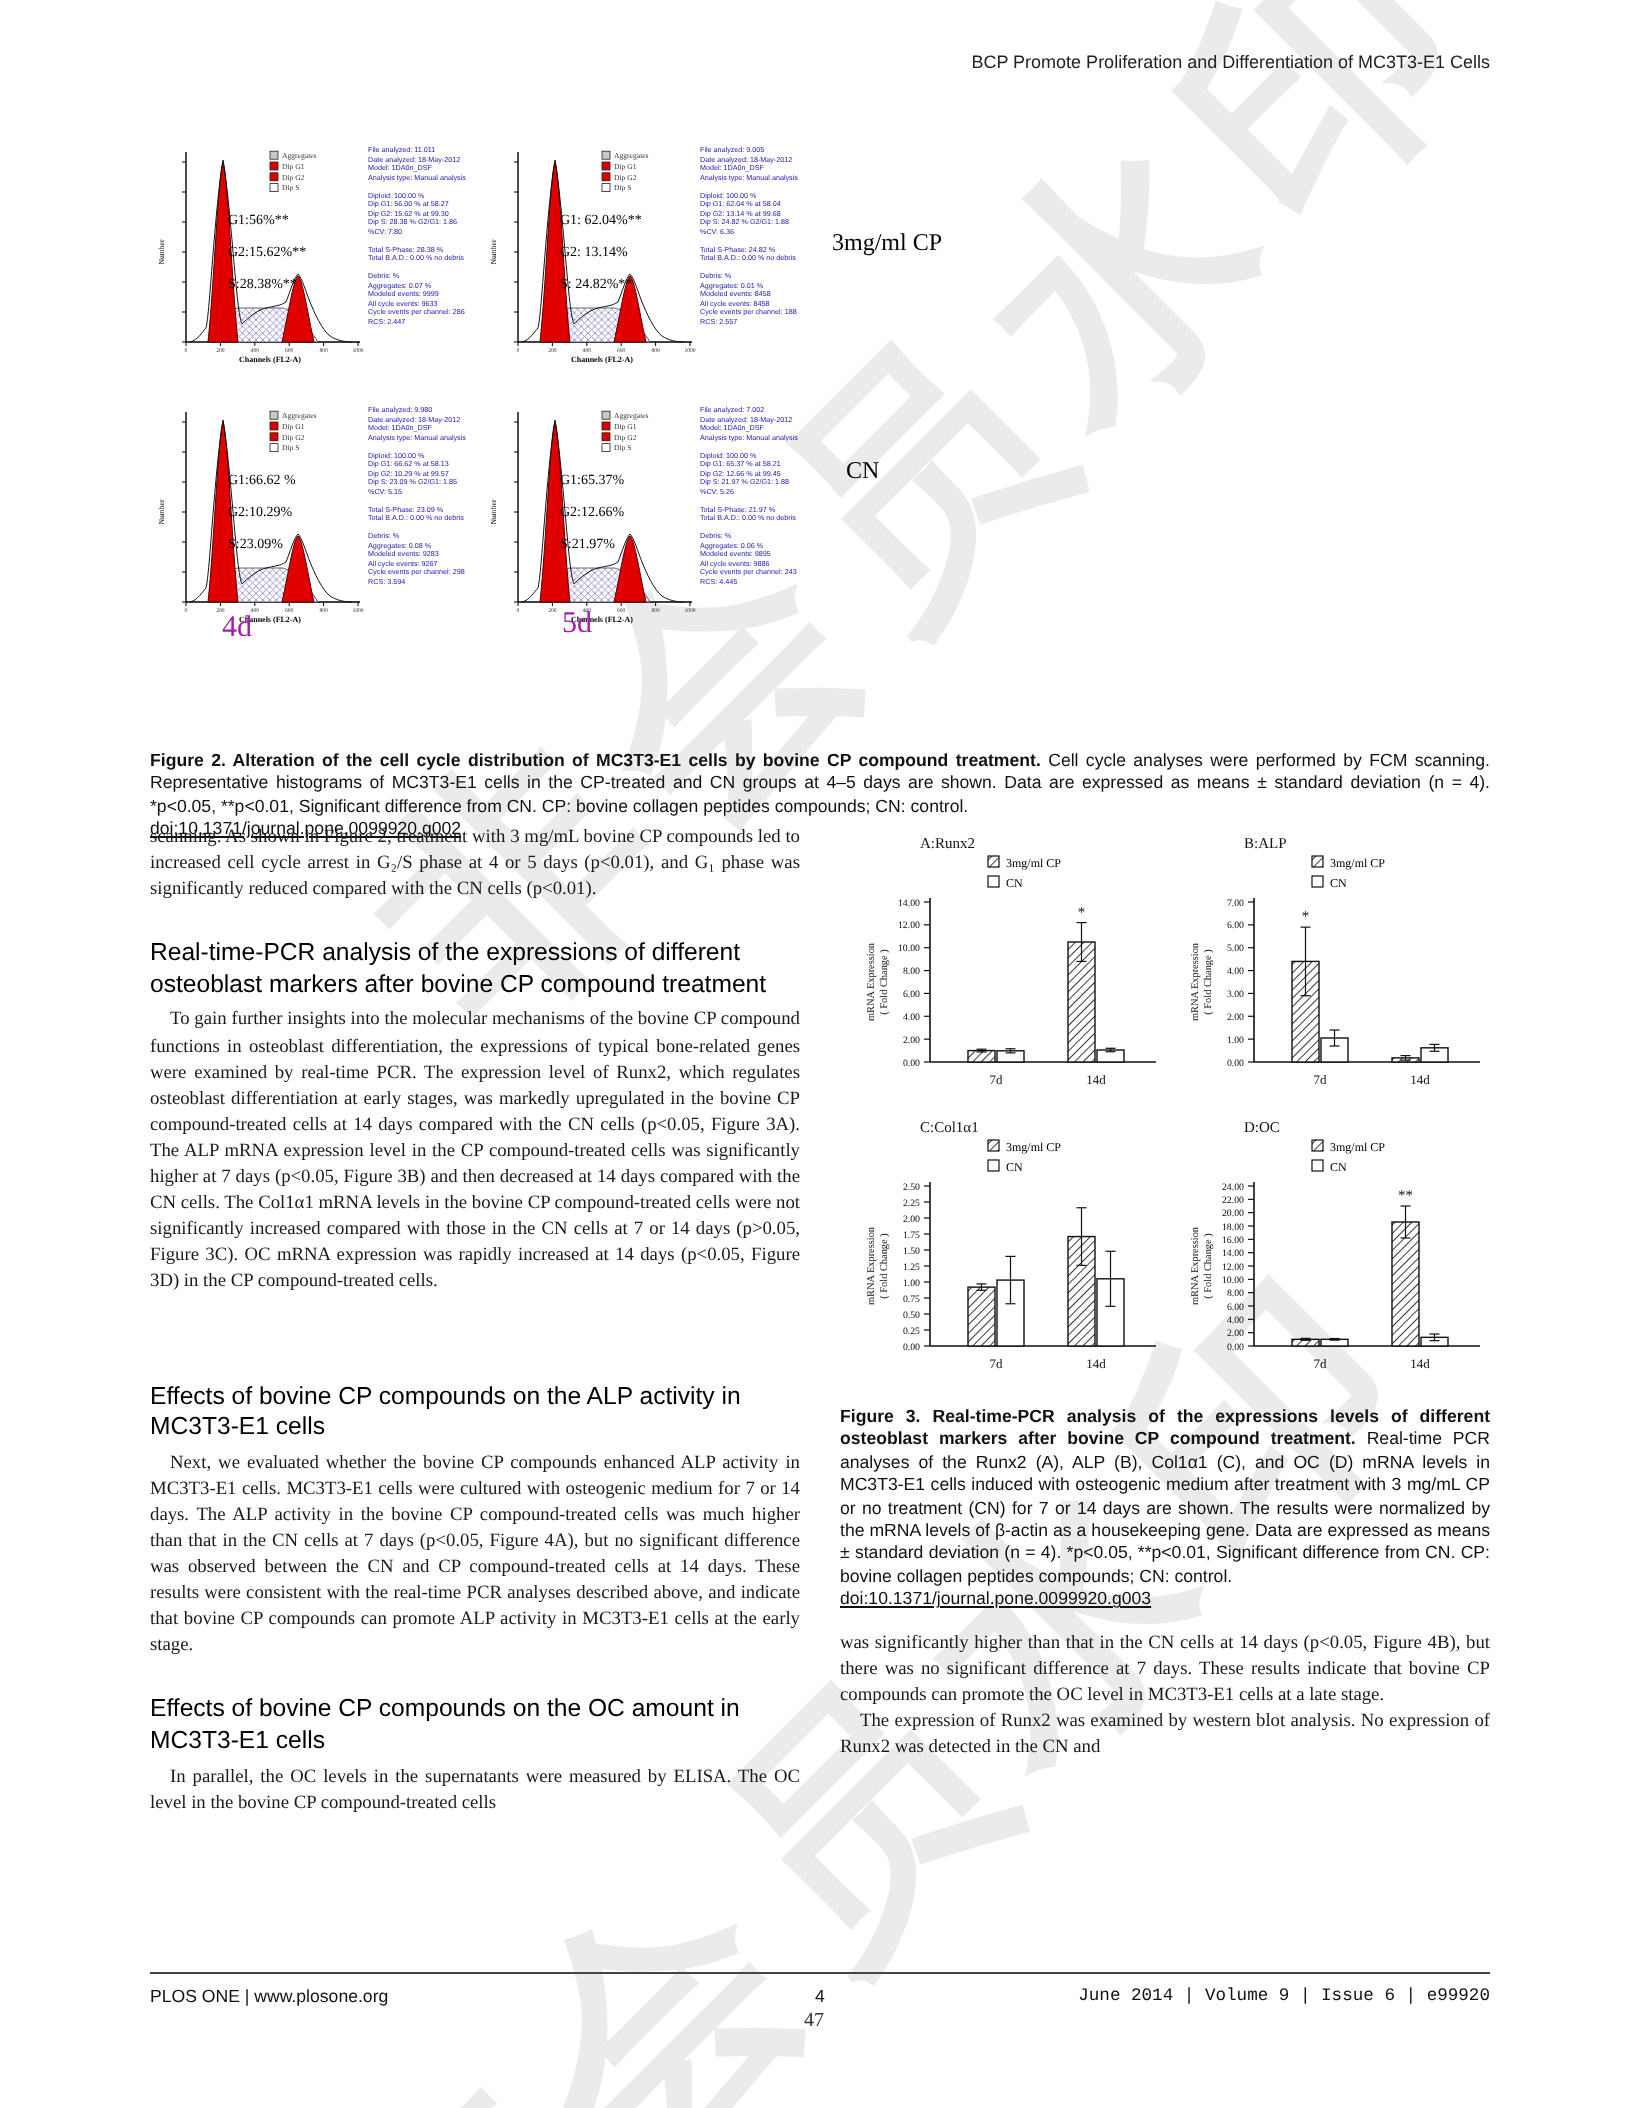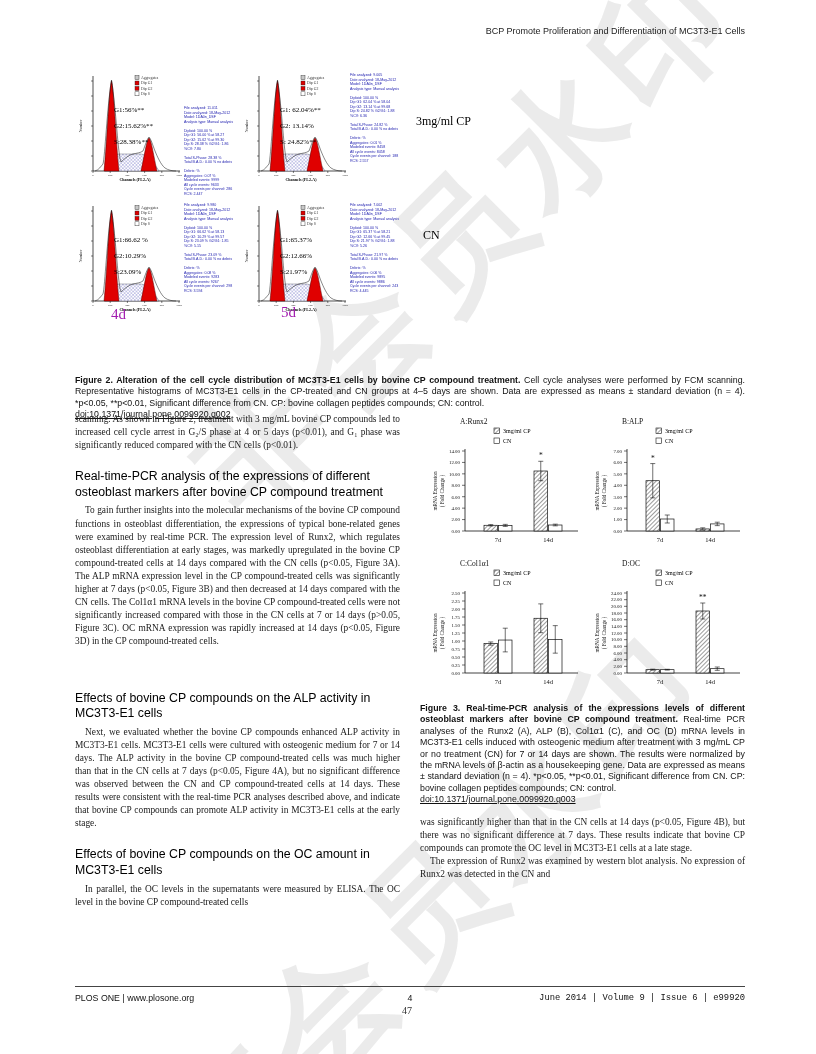--- a/index.html
+++ b/index.html
@@ -11,21 +11,21 @@
              font-family:"DejaVu Sans","Liberation Sans",sans-serif;}
   .wm1{left:110px;top:150px;}
   .wm2{left:80px;top:820px;}
 
   .running-head{position:absolute;top:26px;right:71px;font-family:"Liberation Sans","DejaVu Sans",sans-serif;
                 font-size:9px;color:#222;z-index:2;}
 
   
   .figure2{position:absolute;left:75px;top:60px;width:670px;height:348px;z-index:2;}
   .fcm-panel{position:absolute;display:flex;width:166px;height:128px;}
-  .fcm-p0{left:2px;top:8px;align-items:flex-end;} .fcm-p1{left:168px;top:8px;}
+  .fcm-p0{left:2px;top:8px;} .fcm-p1{left:168px;top:8px;}
   .fcm-p2{left:2px;top:138px;} .fcm-p3{left:168px;top:138px;}
   .fcm-stats{width:58px;padding-top:5px;font-family:"Liberation Sans","DejaVu Sans",sans-serif;
              font-size:3.6px;line-height:4.5px;color:#2222b0;white-space:pre-line;}
   .fcm-rowlabel{position:absolute;font-size:12px;color:#000;}
   .fcm-rl1{left:341px;top:54px;} .fcm-rl2{left:348px;top:168px;}
   .fcm-collabel{position:absolute;font-size:15px;color:#a21caf;}
   .fcm-cl1{left:36px;top:246px;} .fcm-cl2{left:206px;top:244px;}
 
   .caption{font-family:"Liberation Sans","DejaVu Sans",sans-serif;font-size:8.8px;
            line-height:11.4px;text-align:justify;color:#111;margin:0;}

